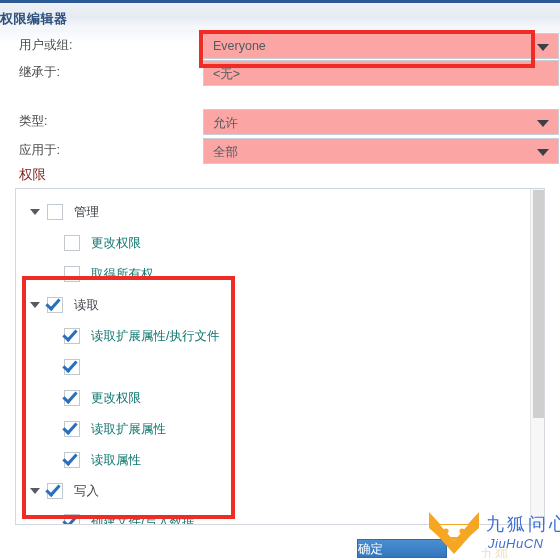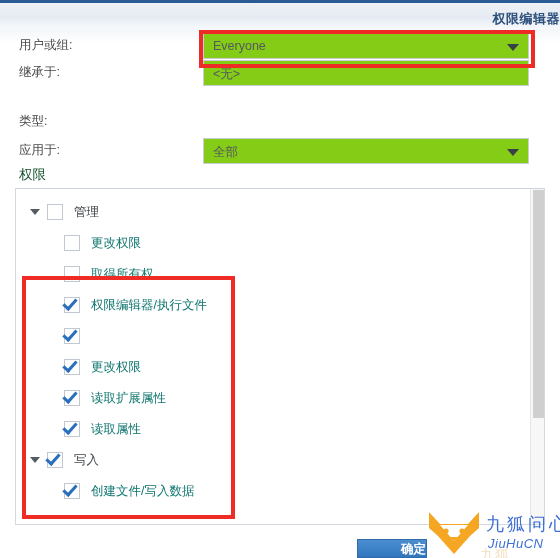--- a/index.html
+++ b/index.html
@@ -20,21 +20,21 @@
   .titlebar {
     position: absolute; left: 0; top: 0;
     width: 560px; height: 29px;
     background: linear-gradient(to bottom, #eef1f6 0%, #e6ebf3 55%, #f7f9fc 100%);
     border-top: 3px solid #2b5a96;
     box-sizing: border-box;
   }
   .titlebar-text {
     position: absolute; left: 0; top: 7px;
     width: 560px;
-    text-align: right;
+    text-align: left;
     font-size: 13px;
     font-weight: bold;
     color: #2d4f7c;
     letter-spacing: 0.5px;
   }
 
   
   .page-fade {
     position: absolute; left: 0; top: 29px;
     width: 560px; height: 14px;
@@ -43,42 +43,42 @@
 
   
   .form-row { position: absolute; left: 0; width: 560px; height: 26px; padding-left: 32px; }
   .form-label {
     position: absolute; left: 19px; top: 4px;
     font-size: 12.5px; color: #4a4a4a;
     white-space: nowrap;
   }
   .field {
     position: absolute; left: 203px; top: 0;
-    width: 326px; height: 26px;
+    width: 356px; height: 26px;
     border: 1px solid #c9ced6;
-    background: #84cc16;
+    background: #fca5a5;
     box-sizing: border-box;
   }
   .field-text {
     position: absolute; left: 9px; top: 5px;
     font-size: 12.5px; color: #555a60;
     white-space: nowrap;
   }
   .caret {
     position: absolute; right: 9px; top: 10px;
     width: 0; height: 0;
     border-left: 6px solid transparent;
     border-right: 6px solid transparent;
     border-top: 7px solid #3a4047;
   }
 
   
   .perm-title {
     position: absolute; left: 19px; top: 166px;
-    font-size: 13.5px; color: #14532d;
+    font-size: 13.5px; color: #7f1d1d;
   }
   .tree-panel {
     position: absolute; left: 15px; top: 188px;
     width: 530px; height: 337px;
     border: 1px solid #d4d9e0;
     border-top-color: #cdd3db;
     background: #ffffff;
     box-sizing: border-box;
     overflow: hidden;
   }
@@ -143,30 +143,29 @@
     border: 4px solid #ee2b24;
     box-sizing: border-box;
     pointer-events: none;
   }
   #redbox-user  { left: 199px; top: 30px;  width: 336px; height: 38px; }
   #redbox-tree  { left: 22px;  top: 276px; width: 213px; height: 243px; }
 
   
   .ok-button {
     position: absolute; left: 357px; top: 539px;
-    width: 70px; height: 19px;
+    width: 90px; height: 19px;
     background: linear-gradient(to bottom, #4a8ed0 0%, #3277be 100%);
     border: 1px solid #2e6cab;
     box-sizing: border-box;
     color: #ffffff;
     font-size: 12.5px;
-    text-align: right;
+    text-align: left;
     line-height: 19px;
     cursor: pointer;
-    font-weight: bold;
   }
 
   
   .watermark {
     position: absolute; left: 424px; top: 506px;
     width: 136px; height: 52px;
     pointer-events: none;
   }
   .wm-logo { position: absolute; left: 2px; top: 4px; }
   .wm-cn {
@@ -212,20 +211,24 @@
         </div>
       </div>
       <div class="form-row" style="top: 60px;">
         <div class="form-label">继承于:</div>
         <div class="field">
           <span class="field-text">&lt;无&gt;</span>
         </div>
       </div>
       <div class="form-row" style="top: 109px;">
         <div class="form-label">类型:</div>
+        <div class="field">
+          <span class="field-text">允许</span>
+          <span class="caret"></span>
+        </div>
       </div>
       <div class="form-row" style="top: 138px;">
         <div class="form-label">应用于:</div>
         <div class="field">
           <span class="field-text">全部</span>
           <span class="caret"></span>
         </div>
       </div>
     </div>
 
@@ -239,23 +242,28 @@
           <span class="tree-label">管理</span>
         </div>
         <div class="tree-row lvl1">
           <span class="cb"></span>
           <span class="tree-label">更改权限</span>
         </div>
         <div class="tree-row lvl1">
           <span class="cb"></span>
           <span class="tree-label">取得所有权</span>
         </div>
-        <div class="tree-row lvl1">
-          <span class="cb checked"></span>
-          <span class="tree-label">权限编辑器/执行文件</span>
+        <div class="tree-row lvl0">
+          <span class="tree-expander"></span>
+          <span class="cb checked"></span>
+          <span class="tree-label">读取</span>
+        </div>
+        <div class="tree-row lvl1">
+          <span class="cb checked"></span>
+          <span class="tree-label">读取扩展属性/执行文件</span>
         </div>
         <div class="tree-row lvl1">
           <span class="cb checked"></span>
         </div>
         <div class="tree-row lvl1">
           <span class="cb checked"></span>
           <span class="tree-label">更改权限</span>
         </div>
         <div class="tree-row lvl1">
           <span class="cb checked"></span>

